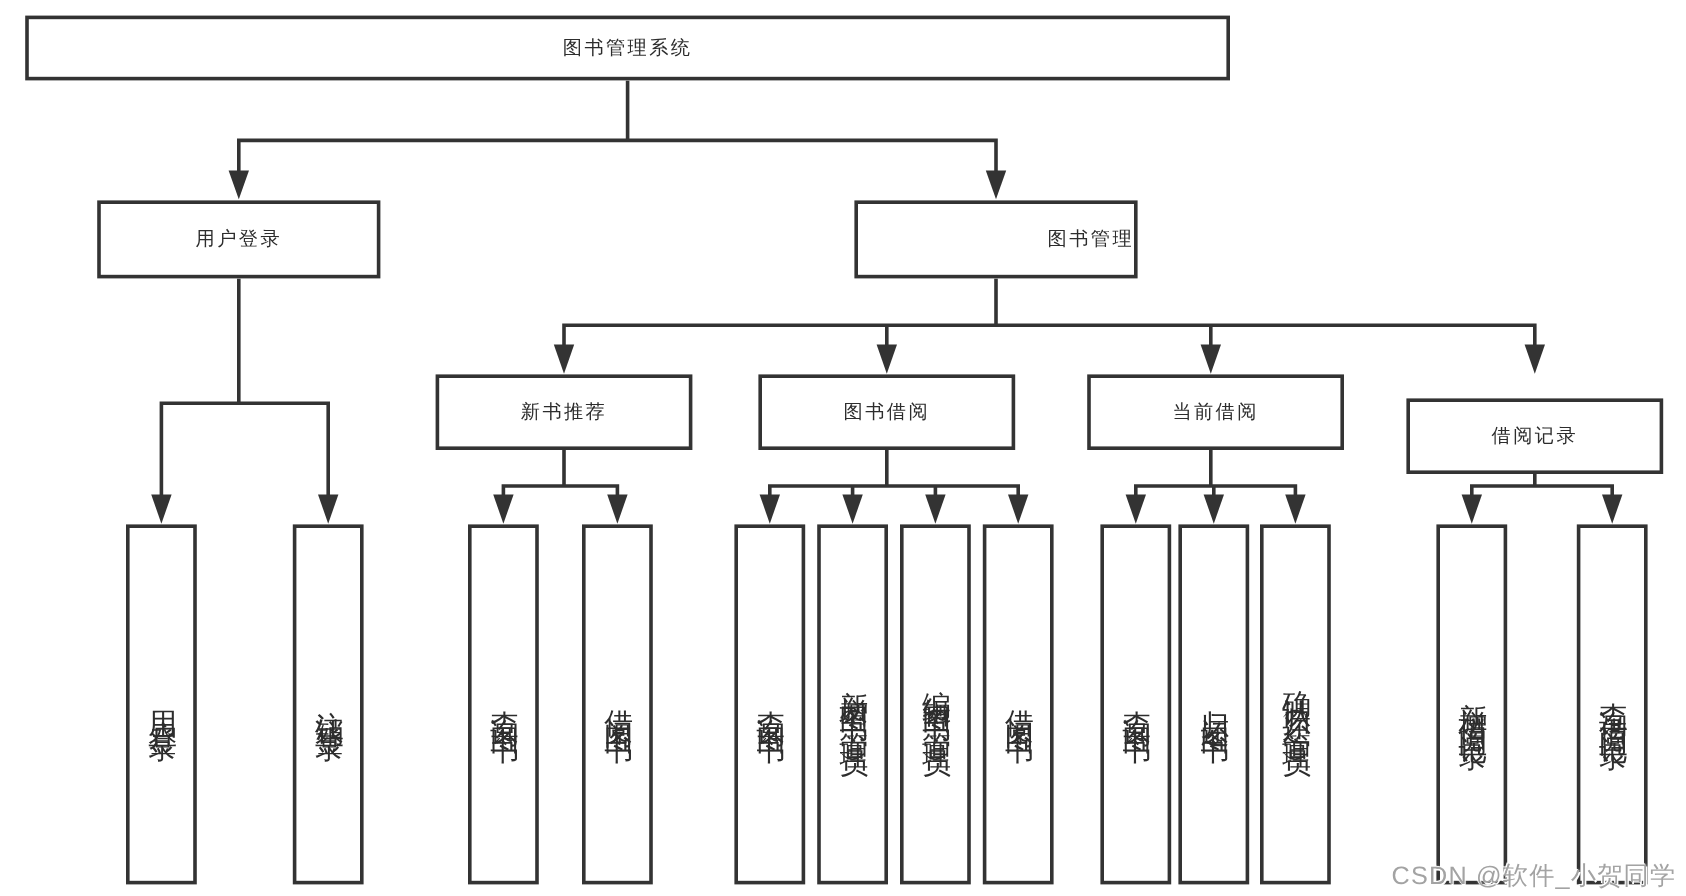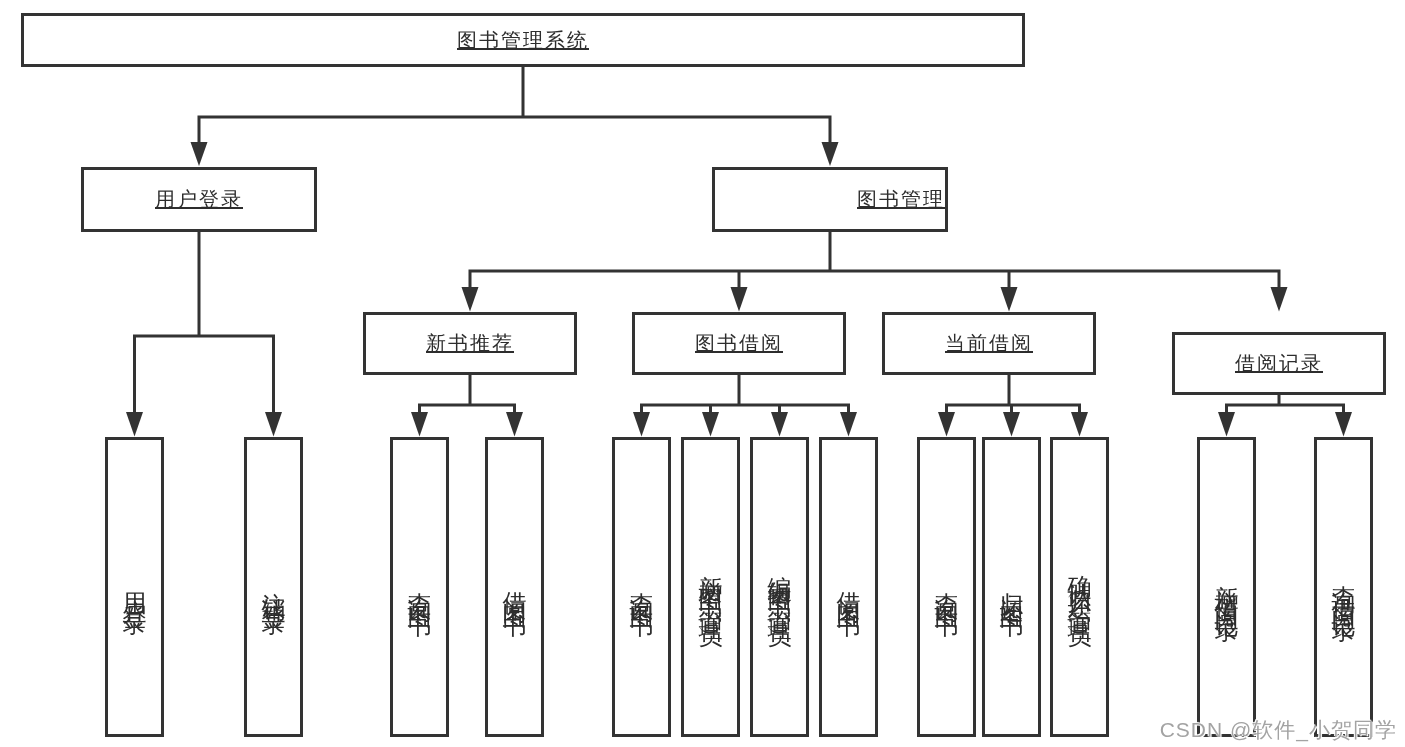--- a/index.html
+++ b/index.html
@@ -21,24 +21,23 @@
   .node {
     position: absolute;
     box-sizing: border-box;
     border: 3px solid #333333;
     background: #ffffff;
     display: flex;
     align-items: center;
     justify-content: center;
   }
   .hbox span {
-    font-size: 20px;
+    font-size: 16px;
     letter-spacing: 2px;
     white-space: nowrap;
-    text-decoration: underline;
   }
   .vbox span {
     writing-mode: vertical-rl;
     text-orientation: mixed;
     font-size: 24px;
     letter-spacing: 7px;
     line-height: 1;
     white-space: nowrap;
   }
   #watermark {
@@ -131,21 +130,21 @@
   <div class="node hbox" style="left:712px; top:167px; width:236px; height:65px;justify-content:flex-end;">
     <span>图书管理</span>
   </div>
 
   <div class="node hbox" style="left:363px; top:312px; width:214px; height:63px;">
     <span>新书推荐</span>
   </div>
   <div class="node hbox" style="left:632px; top:312px; width:214px; height:63px;">
     <span>图书借阅</span>
   </div>
-  <div class="node hbox" style="left:882px; top:312px; width:214px; height:63px;">
+  <div class="node hbox" style="left:906px; top:312px; width:214px; height:63px;">
     <span>当前借阅</span>
   </div>
   <div class="node hbox" style="left:1172px; top:312px; width:214px; height:63px;margin-top:20px;">
     <span>借阅记录</span>
   </div>
 
   <div class="node vbox" style="left:105px; top:437px; width:59px; height:300px;">
     <span>用户登录</span>
   </div>
   <div class="node vbox" style="left:244px; top:437px; width:59px; height:300px;">

